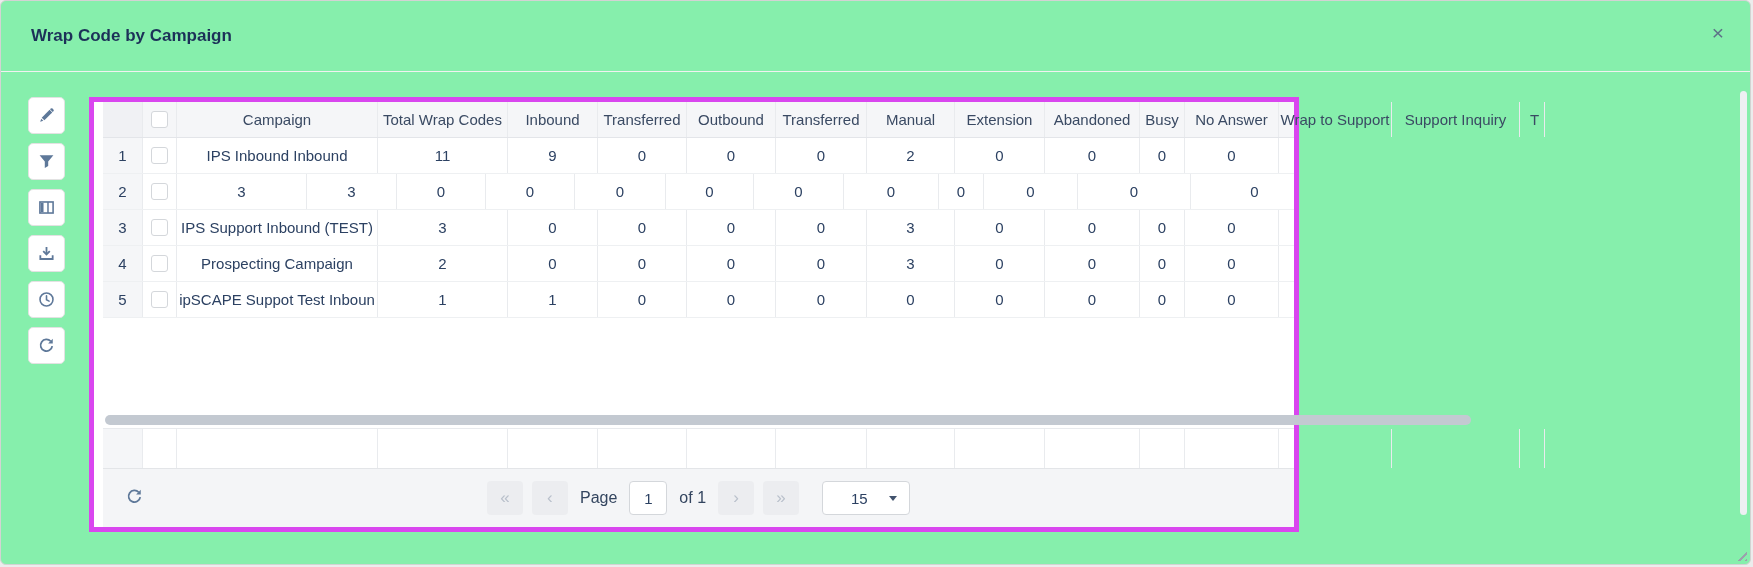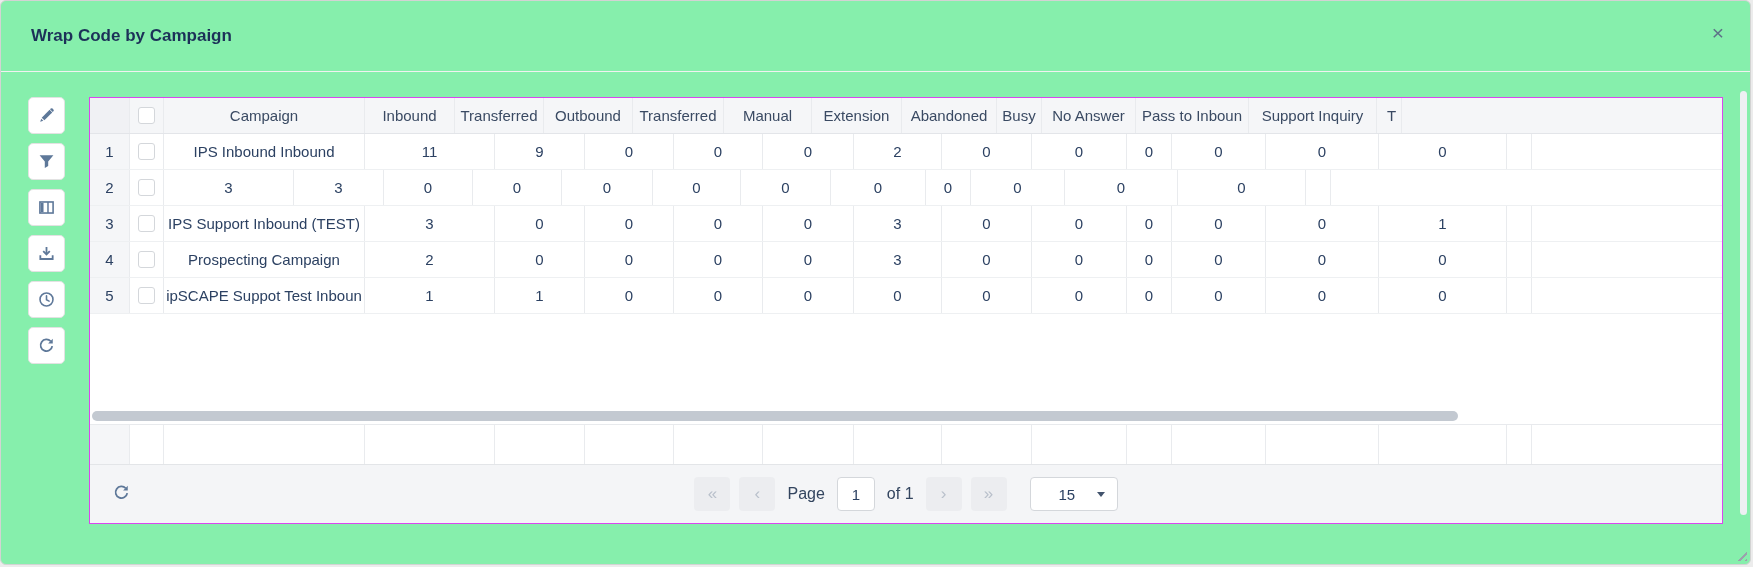--- a/index.html
+++ b/index.html
@@ -5,21 +5,21 @@
   html,body{margin:0;padding:0;background:#ececec;font-family:"Liberation Sans","DejaVu Sans",sans-serif;}
   .modal{position:relative;width:1751px;height:565px;background:#86efac;border:1px solid #d3d3d3;border-radius:6px;box-sizing:border-box;overflow:hidden;}
   .modal-header{height:70px;position:relative;border-bottom:1px solid #f1f1f1;}
   .title{position:absolute;left:30px;top:25px;font-size:17px;font-weight:700;color:#1c3158;}
   .close{position:absolute;right:16px;top:16px;width:32px;height:32px;background:none;border:none;cursor:pointer;font-size:21px;color:#5d7187;line-height:32px;text-align:center;padding:0;}
   .content{display:flex;padding:25px 0 0 27px;}
   .side-toolbar{width:61px;flex:none;}
   .tbtn{display:block;width:37px;height:37px;margin:0 0 9px 0;background:#fff;border:1px solid #e2e2e2;border-radius:5px;cursor:pointer;padding:0;text-align:center;}
   .tbtn svg{vertical-align:middle;}
   .grid-col{flex:none;}
-  .grid{width:1634px;border:1px solid #d946ef;box-sizing:border-box;background:#fff;}
+  .grid{width:1210px;border:5px solid #d946ef;box-sizing:border-box;background:#fff;padding-left:9px;}
   .ghead{display:flex;height:36px;background:#f5f6f8;border-bottom:1px solid #e3e5e9;box-sizing:border-box;}
   .c{flex:none;display:flex;align-items:center;justify-content:center;height:100%;border-right:1px solid #e9ebee;box-sizing:border-box;overflow:hidden;white-space:nowrap;color:#2c4162;font-size:15px;}
   .hcell{color:#3a4a63;cursor:pointer;}
   .numh{background:#f0f1f4;}
   .gbody{height:274px;overflow:hidden;}
   .grow{display:flex;height:36px;border-bottom:1px solid #eef0f2;box-sizing:border-box;background:#fff;cursor:default;}
   .numc{background:#f5f6f8;}
   .cb{display:inline-block;width:15px;height:15px;background:#fff;border:1px solid #d4d7db;border-radius:3px;cursor:pointer;}
   .hscroll{position:relative;height:16px;background:#fff;}
   .hthumb{position:absolute;left:2px;top:3px;width:1366px;height:10px;border-radius:5px;background:#c3c9d1;cursor:grab;}
@@ -74,30 +74,31 @@
             </svg></span></button>
       </div>
     <div class="grid-col">
       <div class="grid">
         <div class="ghead" id="ghead">
             <div class="c numh" style="width: 40px;"></div>
             <div class="c" style="width: 34px;">
               <span class="cb"></span>
             </div>
             <div class="c hcell" style="width: 201px;">Campaign</div>
+            <div class="c hcell" style="width: 130px;">Total Wrap Codes</div>
             <div class="c hcell" style="width: 90px;">Inbound</div>
             <div class="c hcell" style="width: 89px;">Transferred</div>
             <div class="c hcell" style="width: 89px;">Outbound</div>
             <div class="c hcell" style="width: 91px;">Transferred</div>
             <div class="c hcell" style="width: 88px;">Manual</div>
             <div class="c hcell" style="width: 90px;">Extension</div>
             <div class="c hcell" style="width: 95px;">Abandoned</div>
             <div class="c hcell" style="width: 45px;">Busy</div>
             <div class="c hcell" style="width: 94px;">No Answer</div>
-            <div class="c hcell" style="width: 113px;">Pass to Inboun</div>
+            <div class="c hcell" style="width: 113px;">Wrap to Support</div>
             <div class="c hcell" style="width: 128px; text-align: right;">Support Inquiry</div>
             <div class="c hcell" style="width: 25px; justify-content: flex-start; padding-left: 10px;">T</div>
           </div>
         <div class="gbody" id="gbody">
             <div class="grow">
               <div class="c numc" style="width: 40px;">1</div>
               <div class="c" style="width: 34px;">
                 <span class="cb"></span>
               </div>
               <div class="c" style="width: 201px;">IPS Inbound Inbound</div>

